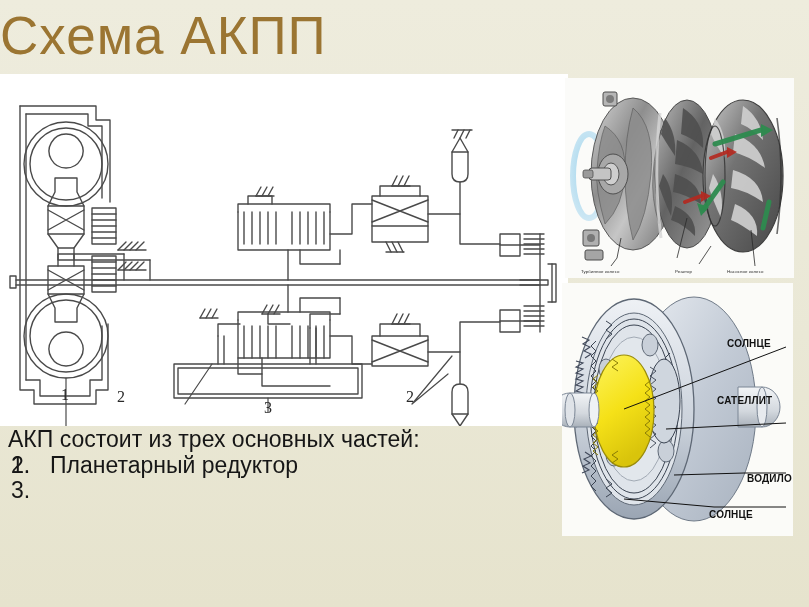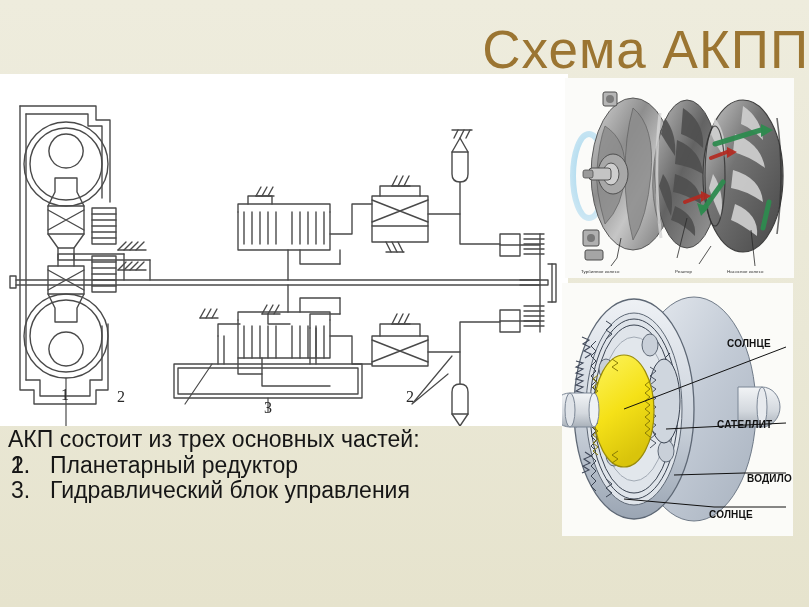--- a/index.html
+++ b/index.html
@@ -10,22 +10,22 @@
     overflow:hidden;
     position:relative;
   }
   #slide{
     position:absolute;left:0;top:0;width:809px;height:607px;
     background:linear-gradient(180deg,#eeecdd 0%,#eae8d6 55%,#e6e3cd 100%);
   }
 
   
   #title{
-    position:absolute;left:0;top:20px;width:809px;
-    text-align:right;
+    position:absolute;left:0;top:6px;width:809px;
+    text-align:left;
     font-size:53px;
     line-height:60px;
     font-weight:400;
     color:#9b7532;
     letter-spacing:1px;
     z-index:6;
     white-space:nowrap;
   }
 
   
@@ -421,35 +421,34 @@
 
       <g stroke="#111" stroke-width="1" fill="none">
         <path d="M62 126 L224 64"></path>
         <path d="M104 146 L224 140"></path>
         <path d="M112 192 L182 190 L224 190"></path>
         <path d="M62 216 L152 224 L224 224"></path>
       </g>
     </svg>
 
     <div class="pg-label" style="left:165px;top:55px;">СОЛНЦЕ</div>
-    <div class="pg-label" style="left:155px;top:136px;">САТЕЛЛИТ</div>
+    <div class="pg-label" style="left:155px;top:112px;">САТЕЛЛИТ</div>
     <div class="pg-label" style="left:164px;top:190px;margin-left:21px;">ВОДИЛО</div>
     <div class="pg-label" style="left:147px;top:226px;">СОЛНЦЕ</div>
   </div>
 
   <div id="body-text">
     <p class="lead">АКП состоит из трех основных частей:</p>
     <ol>
       <li>
         <span class="num">1.</span>
       </li>
       <li>
         <span class="num">2.</span>
         <span>Планетарный редуктор</span>
       </li>
       <li>
         <span class="num">3.</span>
-        <span>Гидравлический блок управления</span>
       </li>
     </ol>
   </div>
 
 </div>
 
 </body></html>

